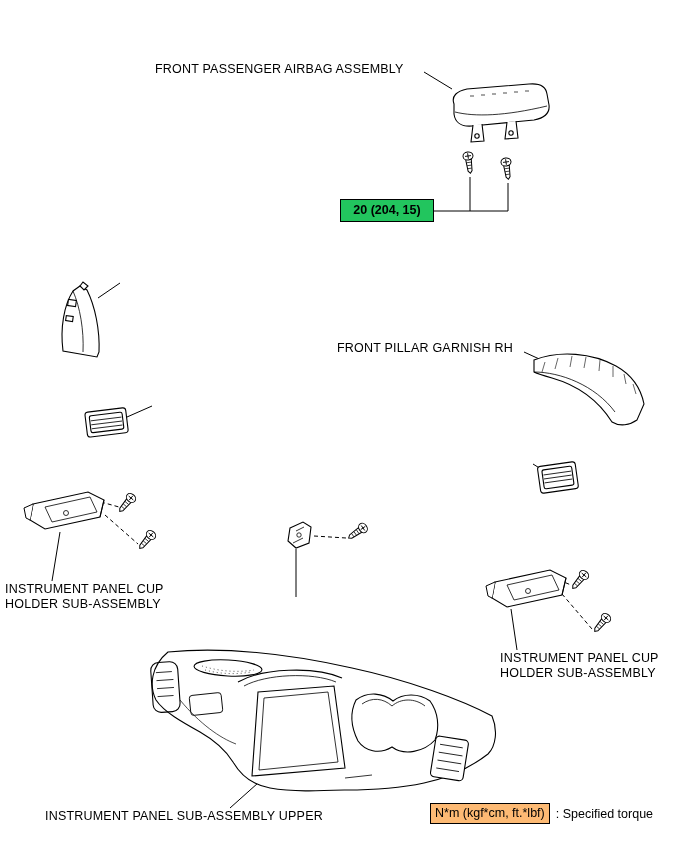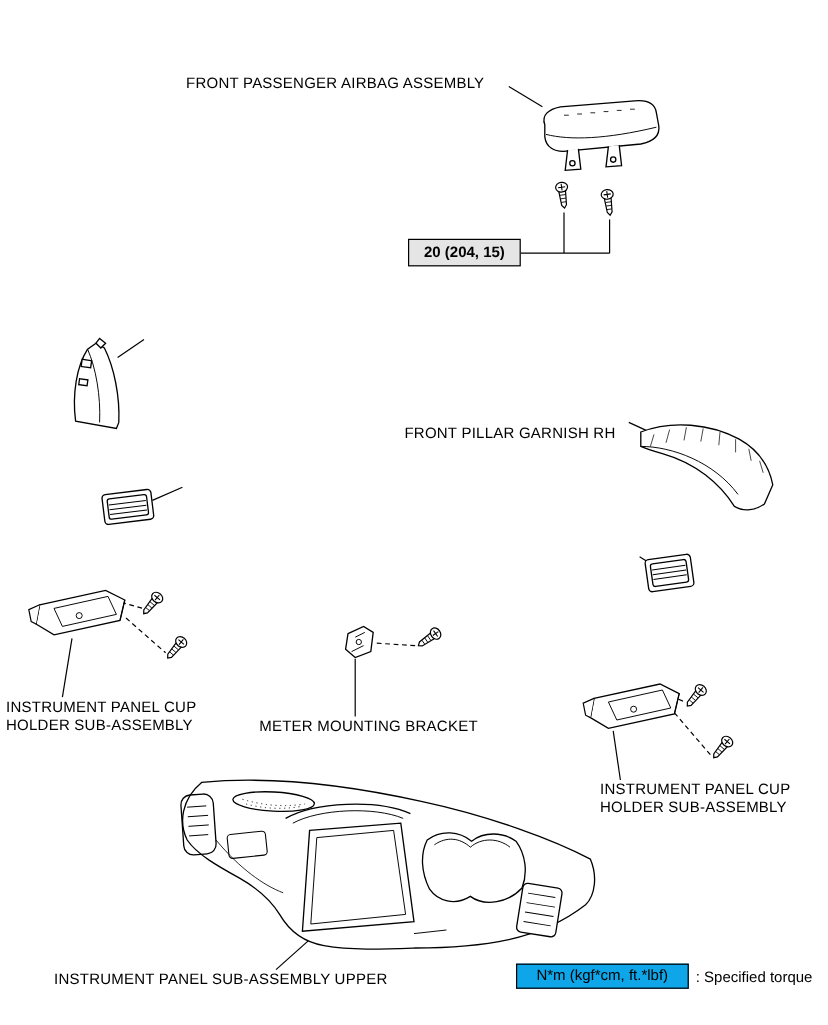--- a/index.html
+++ b/index.html
@@ -1,21 +1,21 @@
 <!DOCTYPE html>
 <html><head>
 <meta charset="utf-8">
 <style>
   html,body{margin:0;padding:0;background:#ffffff;}
   .canvas{position:relative;width:690px;height:854px;background:#ffffff;font-family:"Liberation Sans",sans-serif;color:#000;overflow:hidden;}
   .artwork{position:absolute;left:0;top:0;}
   .label{position:absolute;font-size:12.5px;line-height:15px;white-space:nowrap;letter-spacing:0.2px;color:#000;}
-  .torque-box{position:absolute;left:340px;top:199px;width:92px;border:1.3px solid #000;background:#e5e5e5;font-size:12.5px;font-weight:bold;text-align:center;padding:3px 0 4px;}
+  .torque-box{position:absolute;left:340px;top:199px;width:92px;border:1.3px solid #000;background:#22c55e;font-size:12.5px;font-weight:bold;text-align:center;padding:3px 0 4px;}
   .legend{position:absolute;left:430px;top:803px;display:flex;align-items:center;gap:6px;font-size:12.5px;}
-  .legend-box{border:1.3px solid #000;padding:2px 16px 3px;background:#0ea5e9;}
+  .legend-box{border:1.3px solid #000;padding:2px 4px 3px;background:#fdba74;}
 </style>
 </head>
 <body>
 
 <div class="canvas">
 
   <svg class="artwork" width="690" height="854" viewBox="0 0 690 854">
     <defs>
       <g id="screw">
         <path d="M-2.8,3.5 L-2,15 L0,17.5 L2,15 L2.8,3.5 Z" fill="#fff" stroke="#000" stroke-width="1"></path>
@@ -132,30 +132,29 @@
       <path d="M180,700 C200,724 220,738 236,744" stroke-width="0.7"></path>
       <path d="M345,778 L372,775" stroke-width="0.8"></path>
     </g>
   </svg>
 
   <div class="label" style="left:155px;top:62px;">FRONT PASSENGER AIRBAG ASSEMBLY</div>
 
   <div class="torque-box">20 (204, 15)</div>
 
 
-  <div class="label" style="left:337px;top:341px;margin-top:13px;">FRONT PILLAR GARNISH RH</div>
+  <div class="label" style="left:337px;top:341px;">FRONT PILLAR GARNISH RH</div>
 
 
 
   <div class="label" style="left:5px;top:582px;">
     <div>INSTRUMENT PANEL CUP</div>
     <div>HOLDER SUB-ASSEMBLY</div>
   </div>
 
-  <div class="label" style="left:216px;top:598px;">METER MOUNTING BRACKET</div>
 
   <div class="label" style="left:500px;top:651px;">
     <div>INSTRUMENT PANEL CUP</div>
     <div>HOLDER SUB-ASSEMBLY</div>
   </div>
 
   <div class="label" style="left:45px;top:809px;">INSTRUMENT PANEL SUB-ASSEMBLY UPPER</div>
 
   <div class="legend">
     <span class="legend-box">N*m (kgf*cm, ft.*lbf)</span>

